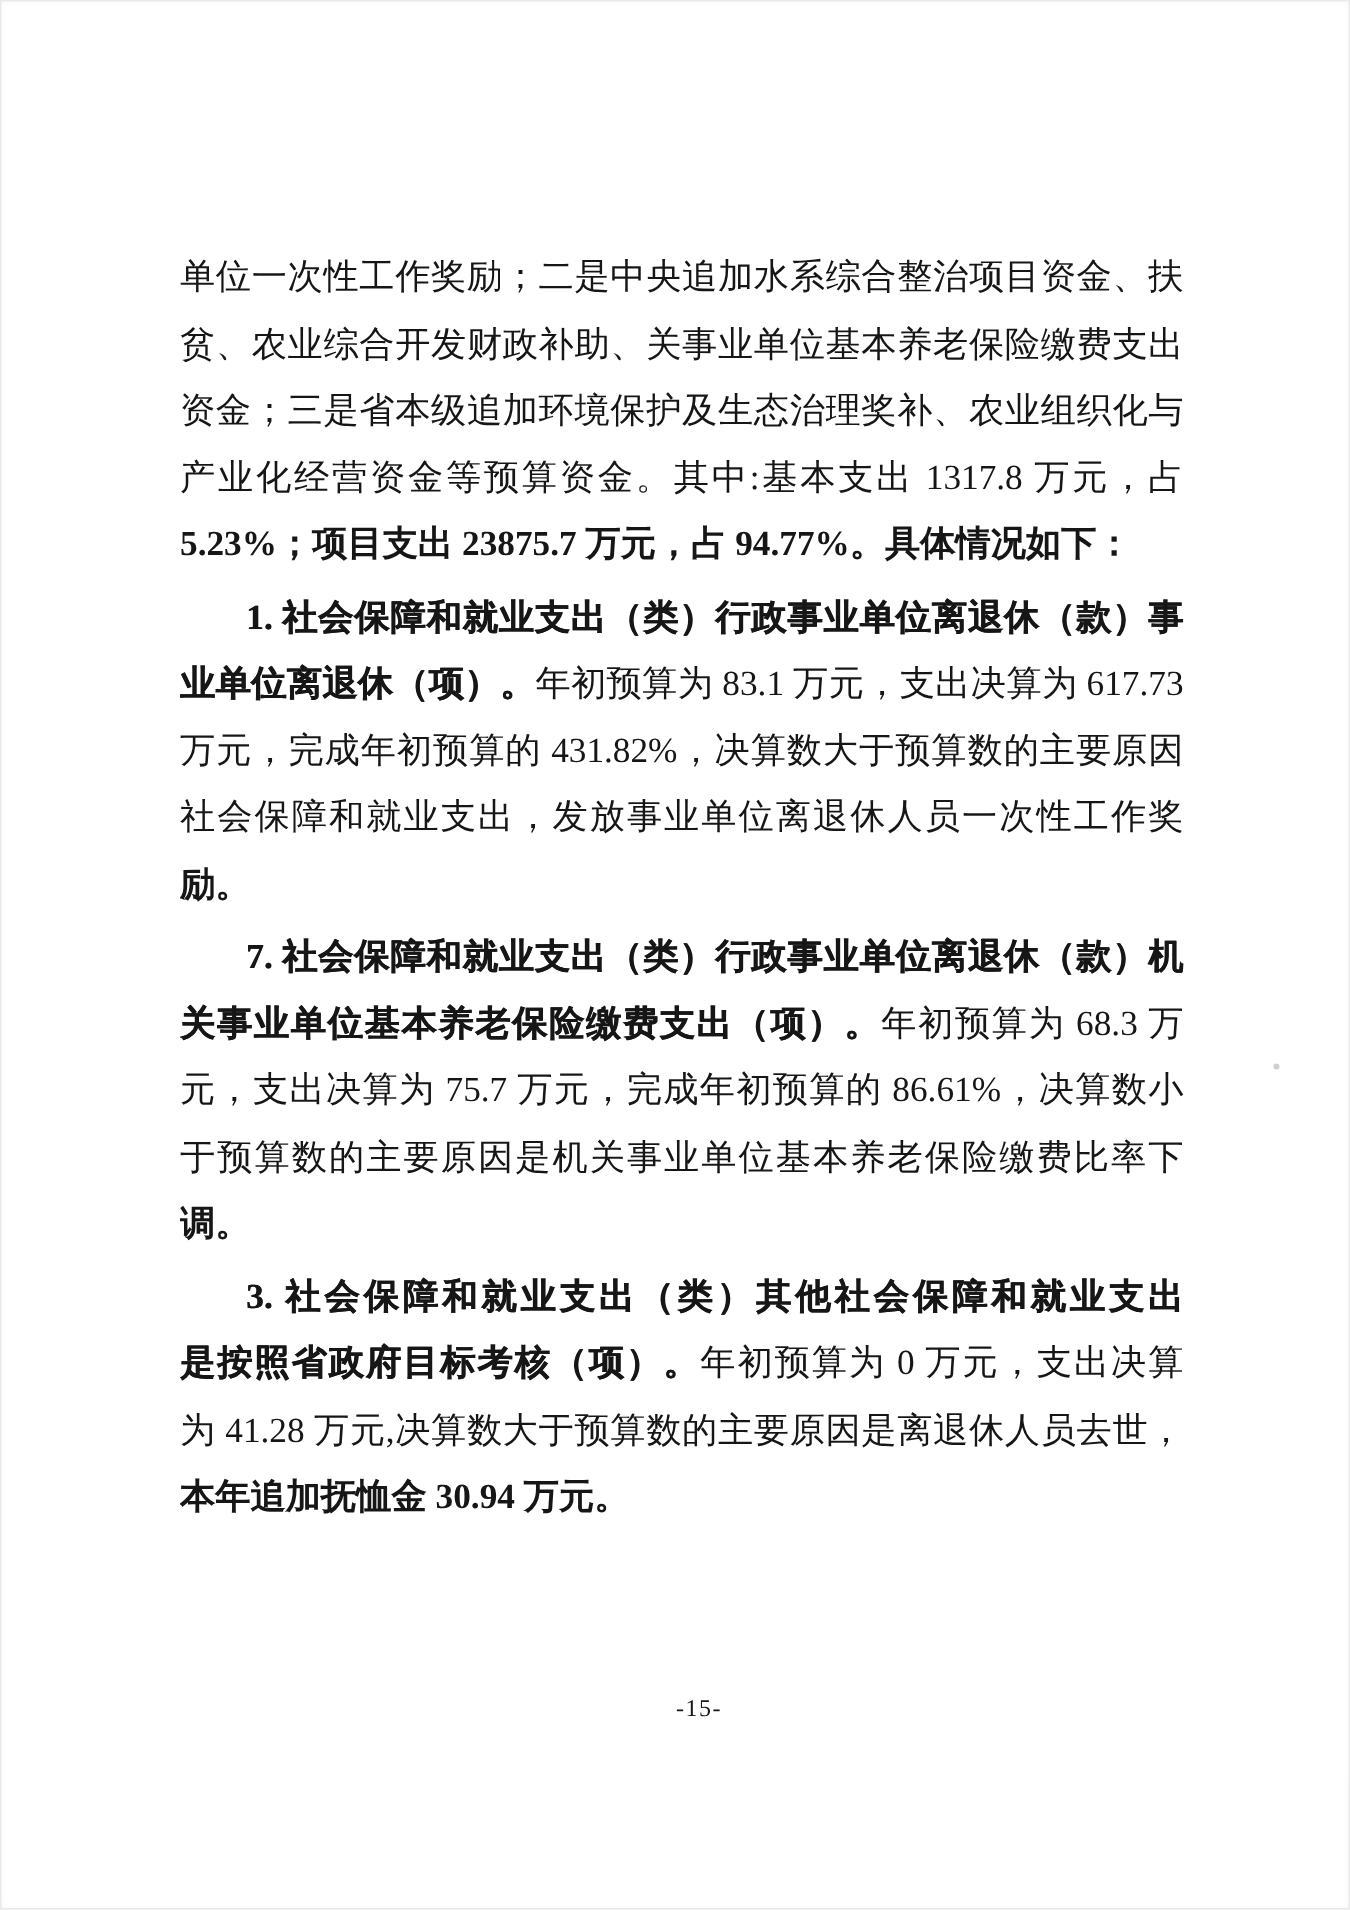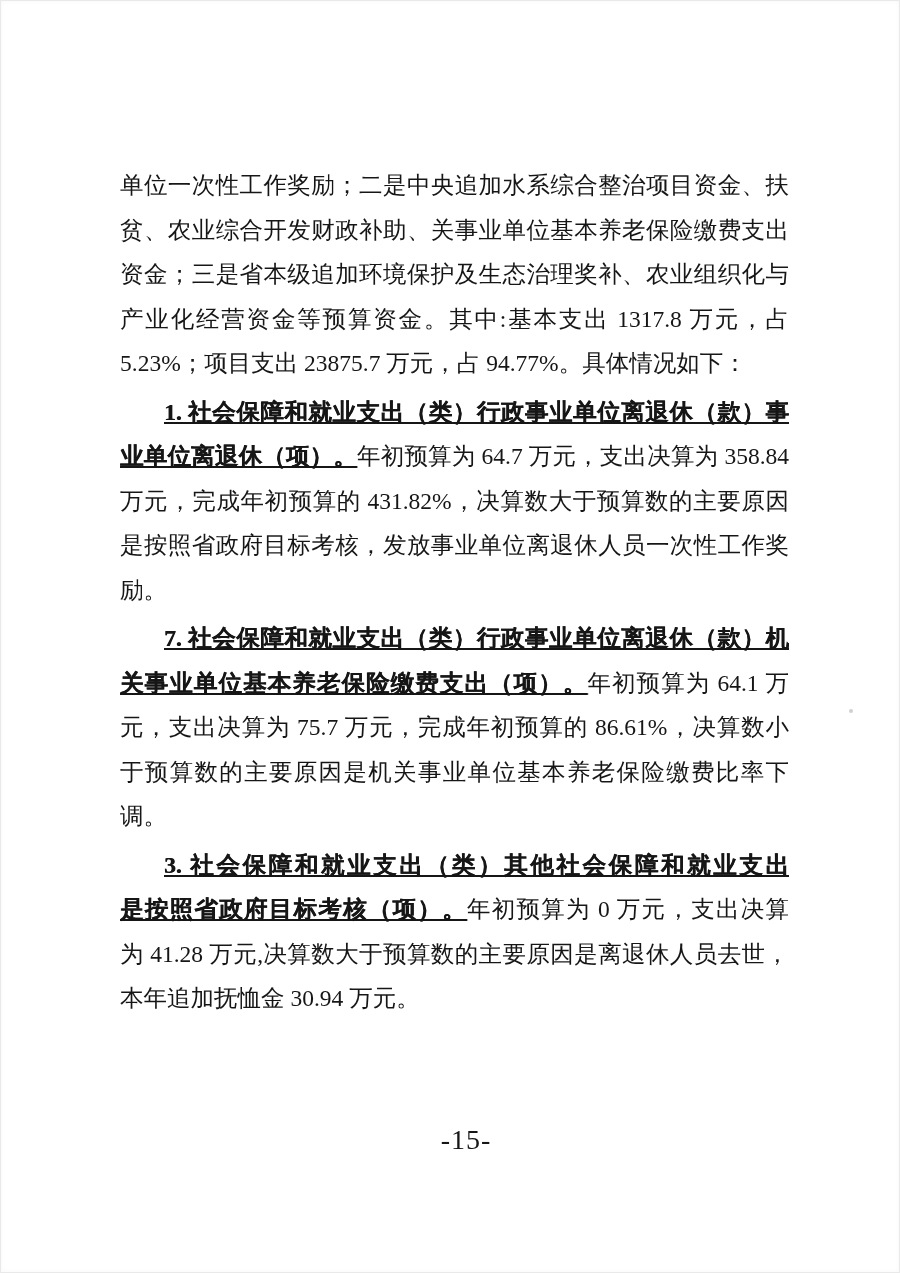--- a/index.html
+++ b/index.html
@@ -37,36 +37,36 @@
     text-align: justify;
     text-align-last: justify;
     text-justify: inter-character;
     white-space: normal;
     word-break: keep-all;
     overflow: hidden;
     height: 44.5px;
   }
   .line.last {
     text-align-last: left;
+    font-weight: bold;
   }
   .seg.bold {
     font-weight: 700;
     
     text-shadow: 0.4px 0 0 currentColor;
-    text-decoration: underline;
   }
   .page-number {
     position: absolute;
     left: 0;
     top: 1117px;
     width: 100%;
     height: 45px;
     line-height: 45px;
     text-align: center;
-    font-size: 28px;
+    font-size: 16px;
     letter-spacing: 1px;
     padding-left: 32px;
   }
   .scan-speck {
     position: absolute;
     left: 849px;
     top: 709px;
     width: 4px;
     height: 4px;
     border-radius: 50%;
@@ -81,28 +81,28 @@
   <div class="doc-body">
       <div class="para">
         <div class="line"><span class="seg">单位一次性工作奖励；二是中央追加水系综合整治项目资金、扶</span></div>
         <div class="line"><span class="seg">贫、农业综合开发财政补助、关事业单位基本养老保险缴费支出</span></div>
         <div class="line"><span class="seg">资金；三是省本级追加环境保护及生态治理奖补、农业组织化与</span></div>
         <div class="line"><span class="seg">产业化经营资金等预算资金。其中:基本支出 1317.8 万元，占</span></div>
         <div class="line last"><span class="seg">5.23%；项目支出 23875.7 万元，占 94.77%。具体情况如下：</span></div>
       </div>
       <div class="para">
         <div class="line" style="text-indent: 44px;"><span class="seg bold">1. 社会保障和就业支出（类）行政事业单位离退休（款）事</span></div>
-        <div class="line"><span class="seg bold">业单位离退休（项）。</span><span class="seg">年初预算为 64.7 万元，支出决算为 358.84</span></div>
+        <div class="line"><span class="seg bold">业单位离退休（项）。</span><span class="seg">年初预算为 83.1 万元，支出决算为 617.73</span></div>
         <div class="line"><span class="seg">万元，完成年初预算的 431.82%，决算数大于预算数的主要原因</span></div>
-        <div class="line"><span class="seg">是按照省政府目标考核，发放事业单位离退休人员一次性工作奖</span></div>
+        <div class="line"><span class="seg">社会保障和就业支出，发放事业单位离退休人员一次性工作奖</span></div>
         <div class="line last"><span class="seg">励。</span></div>
       </div>
       <div class="para">
         <div class="line" style="text-indent: 44px;"><span class="seg bold">7. 社会保障和就业支出（类）行政事业单位离退休（款）机</span></div>
-        <div class="line"><span class="seg bold">关事业单位基本养老保险缴费支出（项）。</span><span class="seg">年初预算为 64.1 万</span></div>
+        <div class="line"><span class="seg bold">关事业单位基本养老保险缴费支出（项）。</span><span class="seg">年初预算为 68.3 万</span></div>
         <div class="line"><span class="seg">元，支出决算为 75.7 万元，完成年初预算的 86.61%，决算数小</span></div>
         <div class="line"><span class="seg">于预算数的主要原因是机关事业单位基本养老保险缴费比率下</span></div>
         <div class="line last"><span class="seg">调。</span></div>
       </div>
       <div class="para">
         <div class="line" style="text-indent: 44px;"><span class="seg bold">3. 社会保障和就业支出（类）其他社会保障和就业支出（款）</span></div>
         <div class="line"><span class="seg bold">是按照省政府目标考核（项）。</span><span class="seg">年初预算为 0 万元，支出决算</span></div>
         <div class="line"><span class="seg">为 41.28 万元,决算数大于预算数的主要原因是离退休人员去世，</span></div>
         <div class="line last"><span class="seg">本年追加抚恤金 30.94 万元。</span></div>
       </div>

